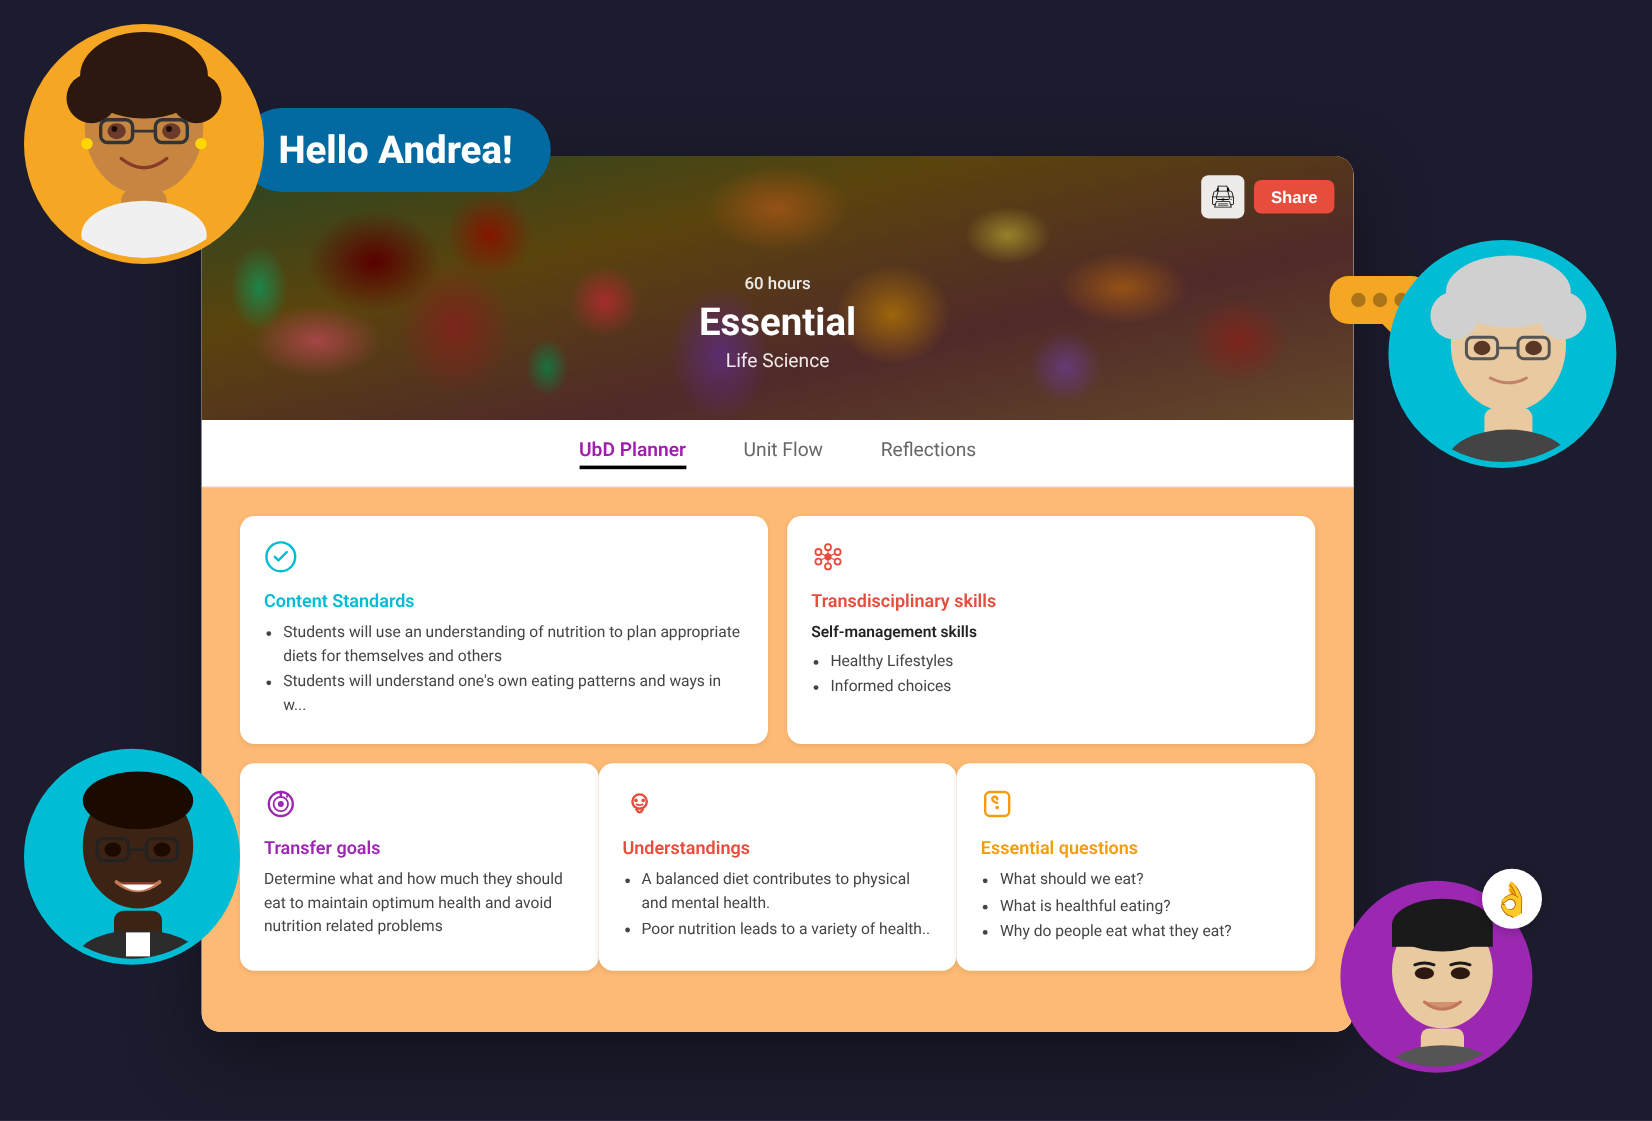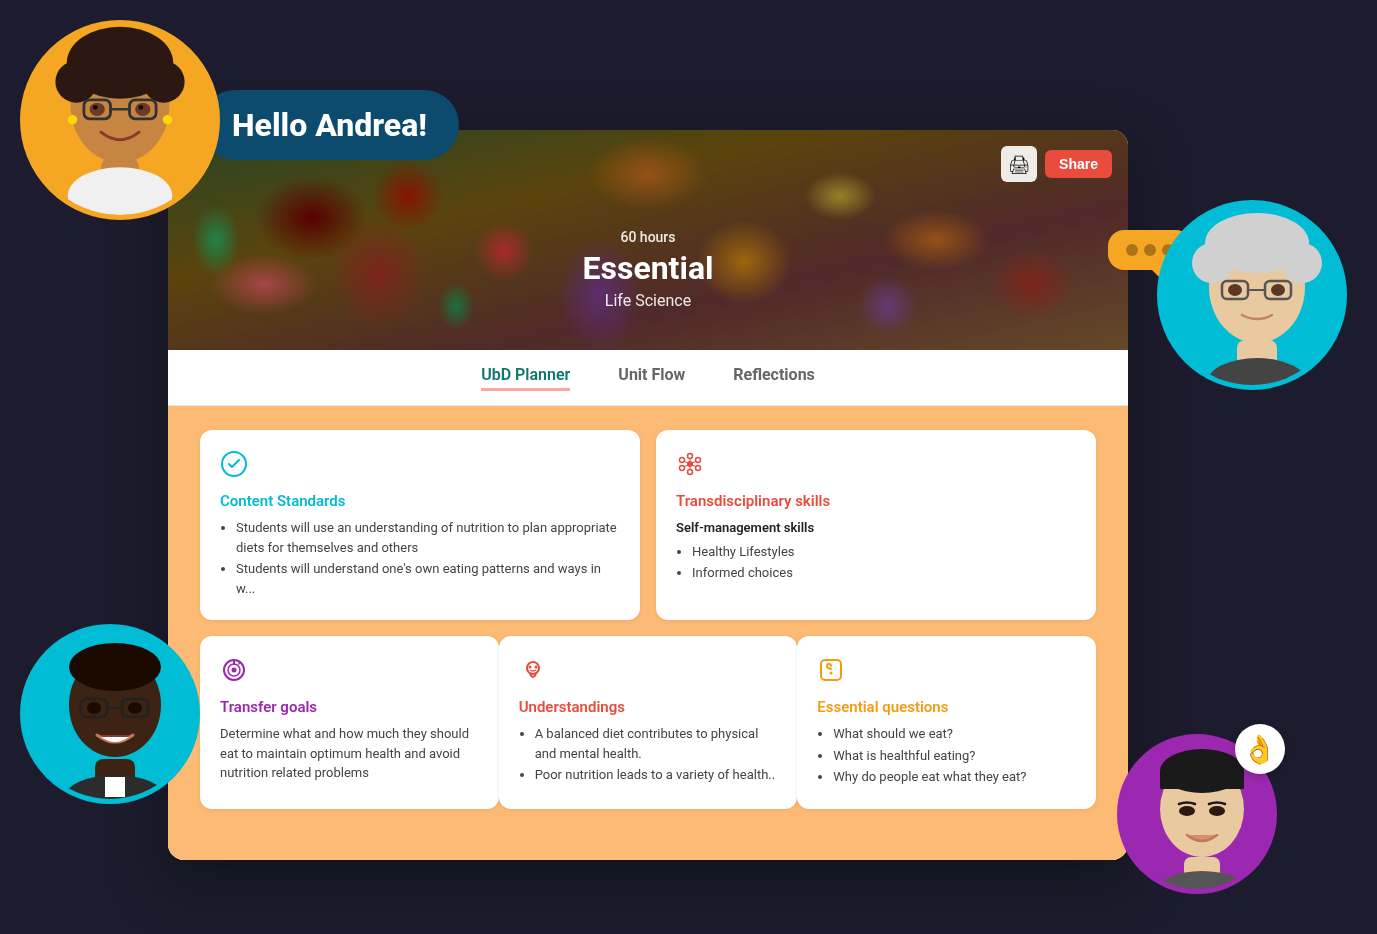--- a/index.html
+++ b/index.html
@@ -137,32 +137,32 @@
       justify-content: center;
       gap: 48px;
       padding: 0 40px;
       height: 56px;
       border-bottom: 1px solid #e8e8e8;
       background: #fff;
     }
 
     .tab {
       font-size: 16px;
-      font-weight: 700;
+      font-weight: 400;
       color: #666;
       cursor: pointer;
       padding-bottom: 4px;
       border-bottom: 3px solid transparent;
       position: relative;
     }
 
     .tab.active {
-      color: #0f766e;
+      color: #a21caf;
       font-weight: 600;
-      border-bottom: 3px solid #fca5a5;
+      border-bottom: 3px solid #000000;
     }
 
     
     .content-area {
       padding: 24px 32px;
       background: #fdba74;
       height: calc(730px - 220px - 56px);
       overflow-y: auto;
     }
 
@@ -277,21 +277,21 @@
       justify-content: center;
       font-size: 80px;
       overflow: hidden;
     }
 
     
     .hello-bubble {
       position: absolute;
       top: 90px;
       left: 200px;
-      background: #0c4a6e;
+      background: #0369a1;
       color: white;
       font-size: 32px;
       font-weight: 800;
       padding: 16px 32px;
       border-radius: 50px;
       white-space: nowrap;
     }
 
     
     .chat-bubble {

